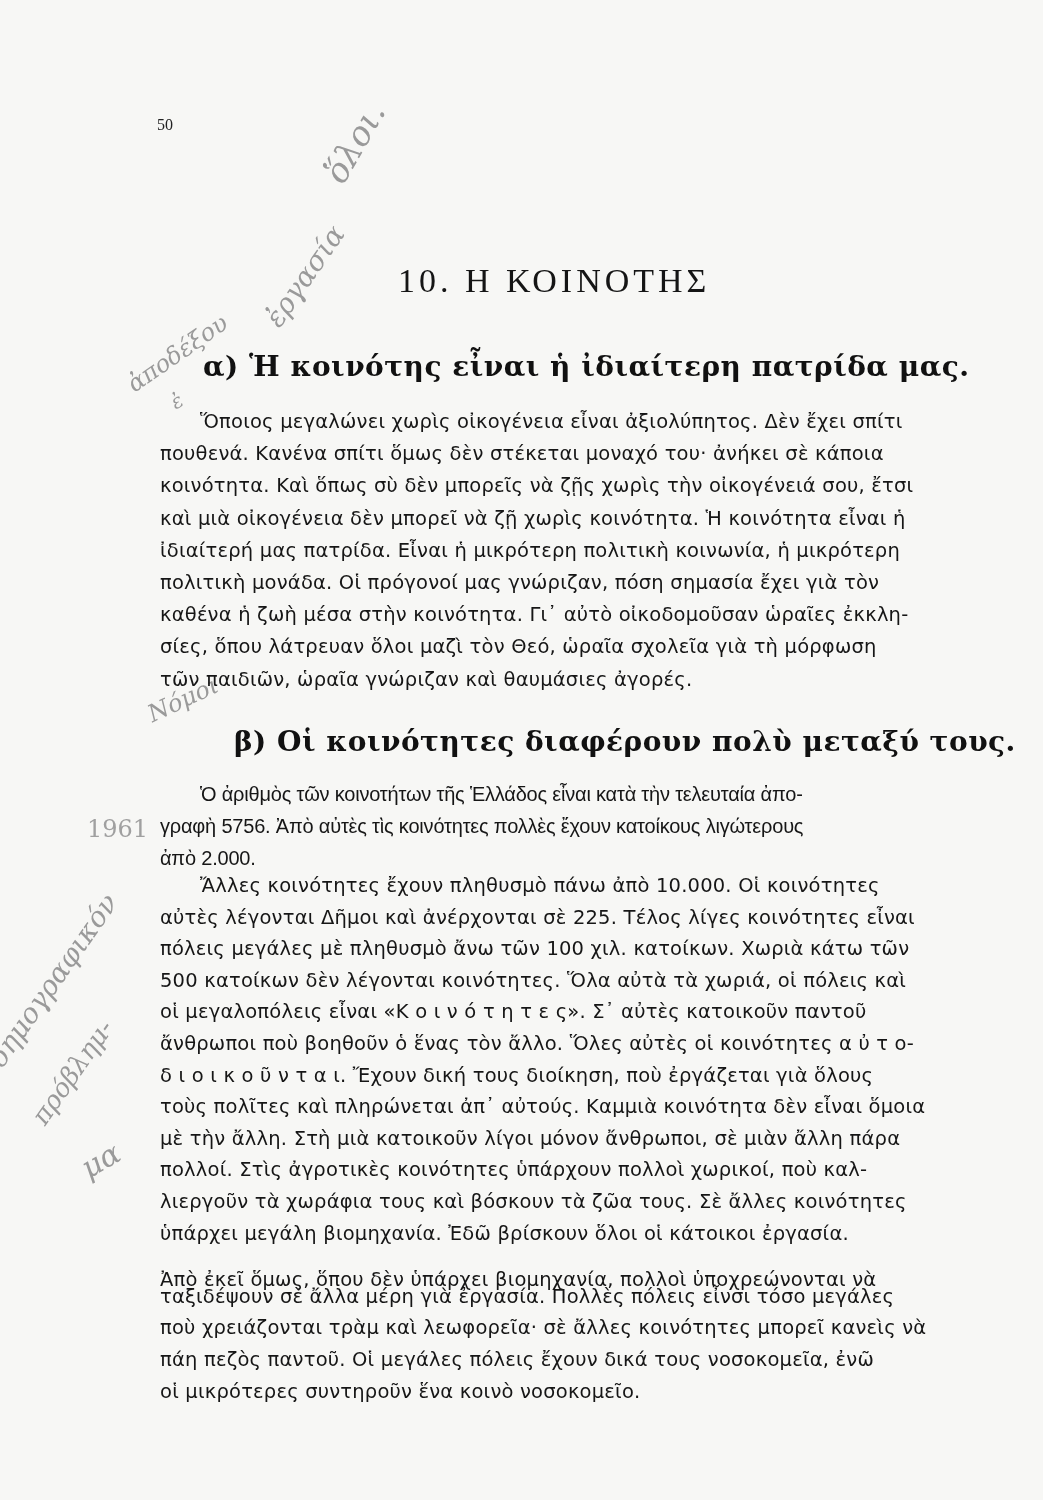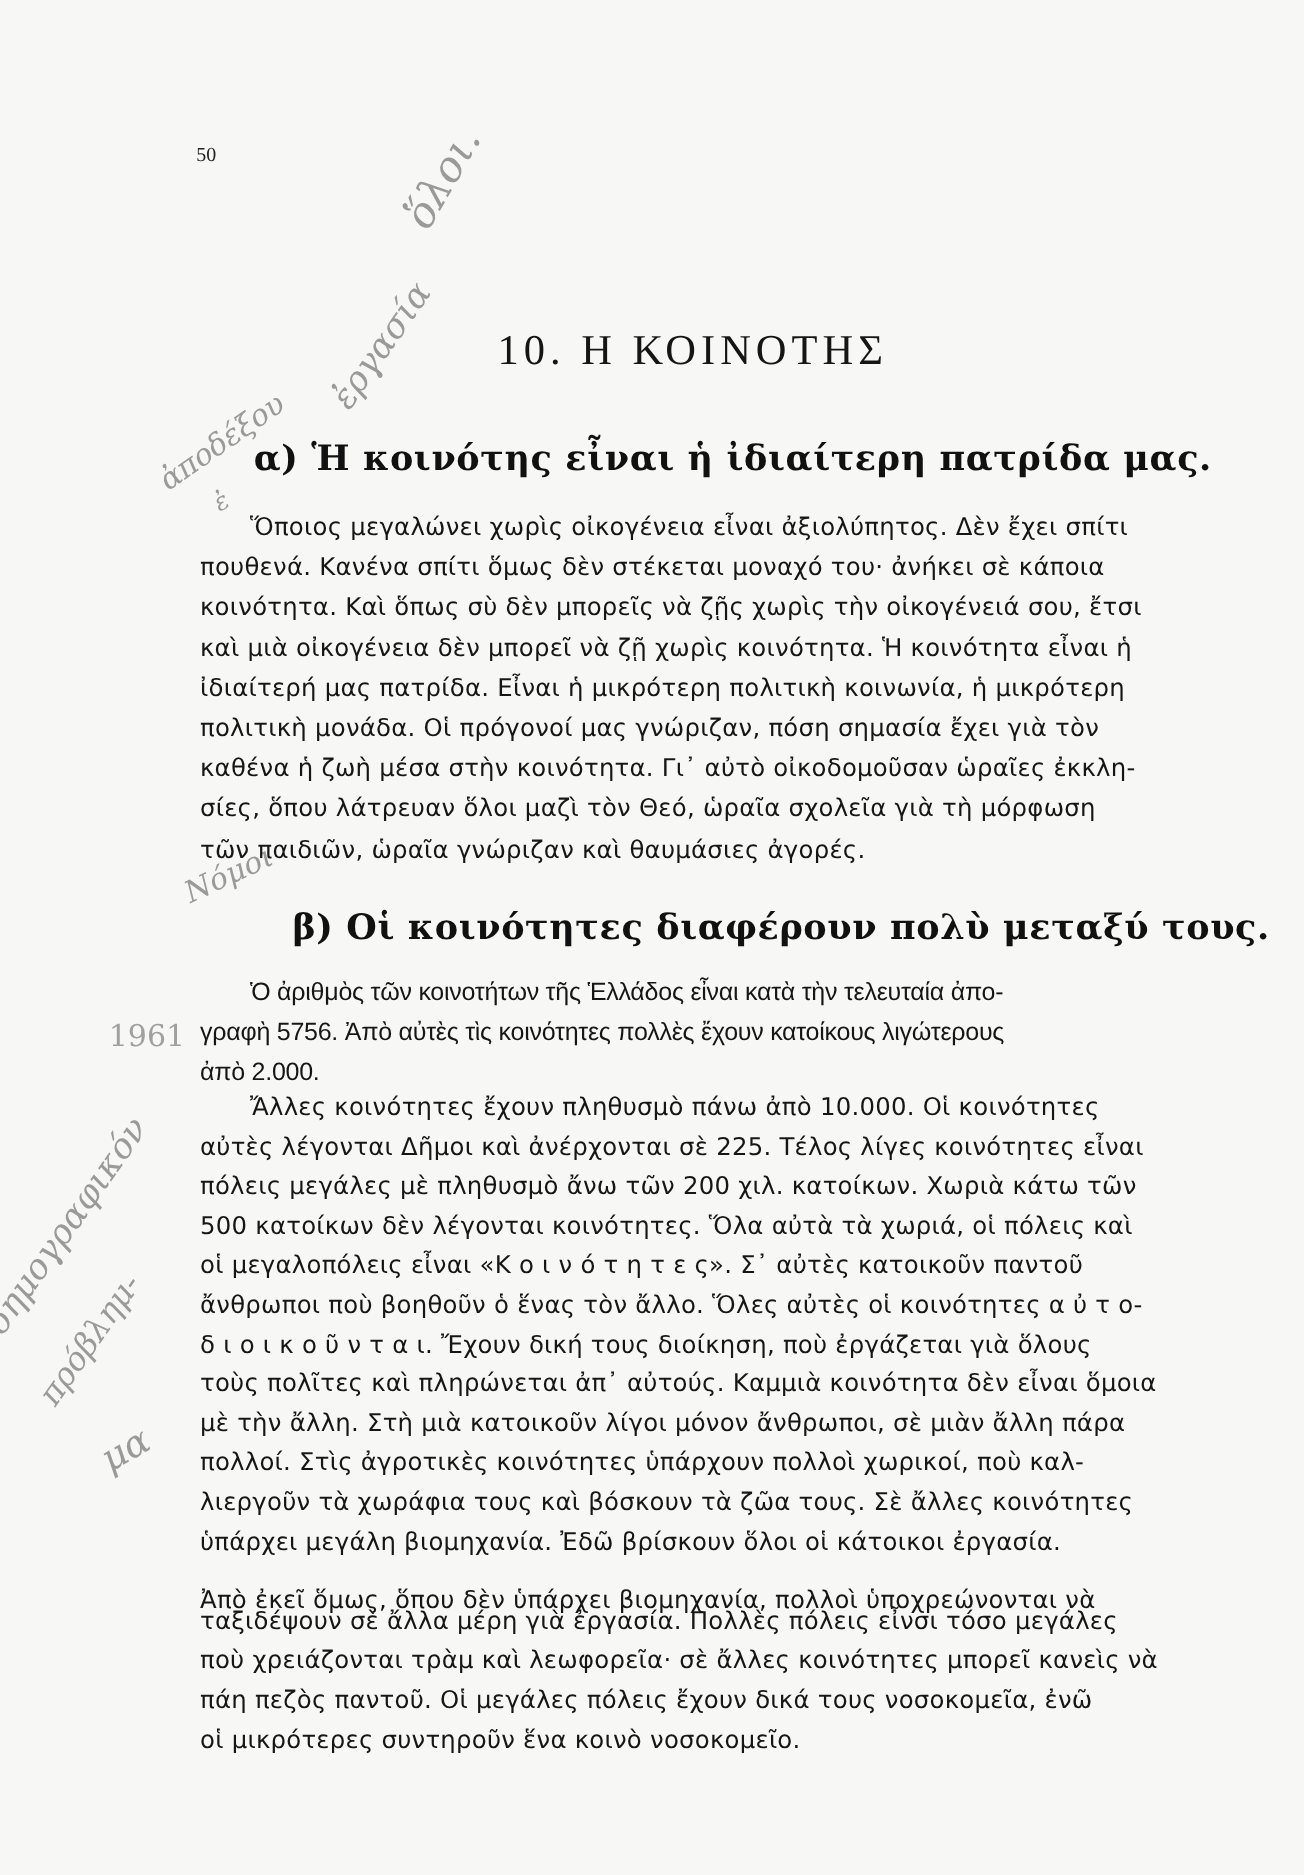--- a/index.html
+++ b/index.html
@@ -75,21 +75,21 @@
     <div class="line" style="top: 665.6px;">τῶν παιδιῶν, ὡραῖα γνώριζαν καὶ θαυμάσιες ἀγορές.</div>
   </div>
 
 <h2 id="heading-b" class="section-heading" style="margin:0;">β) Οἱ κοινότητες διαφέρουν πολὺ μεταξύ τους.</h2>
 <div id="section-b">
     <div class="line indent condensed" style="top: 780px;">Ὁ ἀριθμὸς τῶν κοινοτήτων τῆς Ἑλλάδος εἶναι κατὰ τὴν τελευταία ἀπο-</div>
     <div class="line condensed" style="top: 812px;">γραφὴ 5756. Ἀπὸ αὐτὲς τὶς κοινότητες πολλὲς ἔχουν κατοίκους λιγώτερους</div>
     <div class="line condensed" style="top: 844px;">ἀπὸ 2.000.</div>
     <div class="line indent" style="top: 872px;">Ἄλλες κοινότητες ἔχουν πληθυσμὸ πάνω ἀπὸ 10.000. Οἱ κοινότητες</div>
     <div class="line" style="top: 903.6px;">αὐτὲς λέγονται Δῆμοι καὶ ἀνέρχονται σὲ 225. Τέλος λίγες κοινότητες εἶναι</div>
-    <div class="line" style="top: 935.2px;">πόλεις μεγάλες μὲ πληθυσμὸ ἄνω τῶν 200 χιλ. κατοίκων. Χωριὰ κάτω τῶν</div>
+    <div class="line" style="top: 935.2px;">πόλεις μεγάλες μὲ πληθυσμὸ ἄνω τῶν 100 χιλ. κατοίκων. Χωριὰ κάτω τῶν</div>
     <div class="line" style="top: 966.8px;">500 κατοίκων δὲν λέγονται κοινότητες. Ὅλα αὐτὰ τὰ χωριά, οἱ πόλεις καὶ</div>
     <div class="line" style="top: 998.4px;">οἱ μεγαλοπόλεις εἶναι «Κ ο ι ν ό τ η τ ε ς». Σ᾿ αὐτὲς κατοικοῦν παντοῦ</div>
     <div class="line" style="top: 1030px;">ἄνθρωποι ποὺ βοηθοῦν ὁ ἕνας τὸν ἄλλο. Ὅλες αὐτὲς οἱ κοινότητες α ὐ τ ο-</div>
     <div class="line" style="top: 1061.6px;">δ ι ο ι κ ο ῦ ν τ α ι. Ἔχουν δική τους διοίκηση, ποὺ ἐργάζεται γιὰ ὅλους</div>
     <div class="line" style="top: 1093.2px;">τοὺς πολῖτες καὶ πληρώνεται ἀπ᾿ αὐτούς. Καμμιὰ κοινότητα δὲν εἶναι ὅμοια</div>
     <div class="line" style="top: 1124.8px;">μὲ τὴν ἄλλη. Στὴ μιὰ κατοικοῦν λίγοι μόνον ἄνθρωποι, σὲ μιὰν ἄλλη πάρα</div>
     <div class="line" style="top: 1156.4px;">πολλοί. Στὶς ἀγροτικὲς κοινότητες ὑπάρχουν πολλοὶ χωρικοί, ποὺ καλ-</div>
     <div class="line" style="top: 1188px;">λιεργοῦν τὰ χωράφια τους καὶ βόσκουν τὰ ζῶα τους. Σὲ ἄλλες κοινότητες</div>
     <div class="line" style="top: 1219.6px;">ὑπάρχει μεγάλη βιομηχανία. Ἐδῶ βρίσκουν ὅλοι οἱ κάτοικοι ἐργασία.</div>
     <div class="line" style="top: 1251.2px; margin-top: 15px;">Ἀπὸ ἐκεῖ ὅμως, ὅπου δὲν ὑπάρχει βιομηχανία, πολλοὶ ὑποχρεώνονται νὰ</div>

